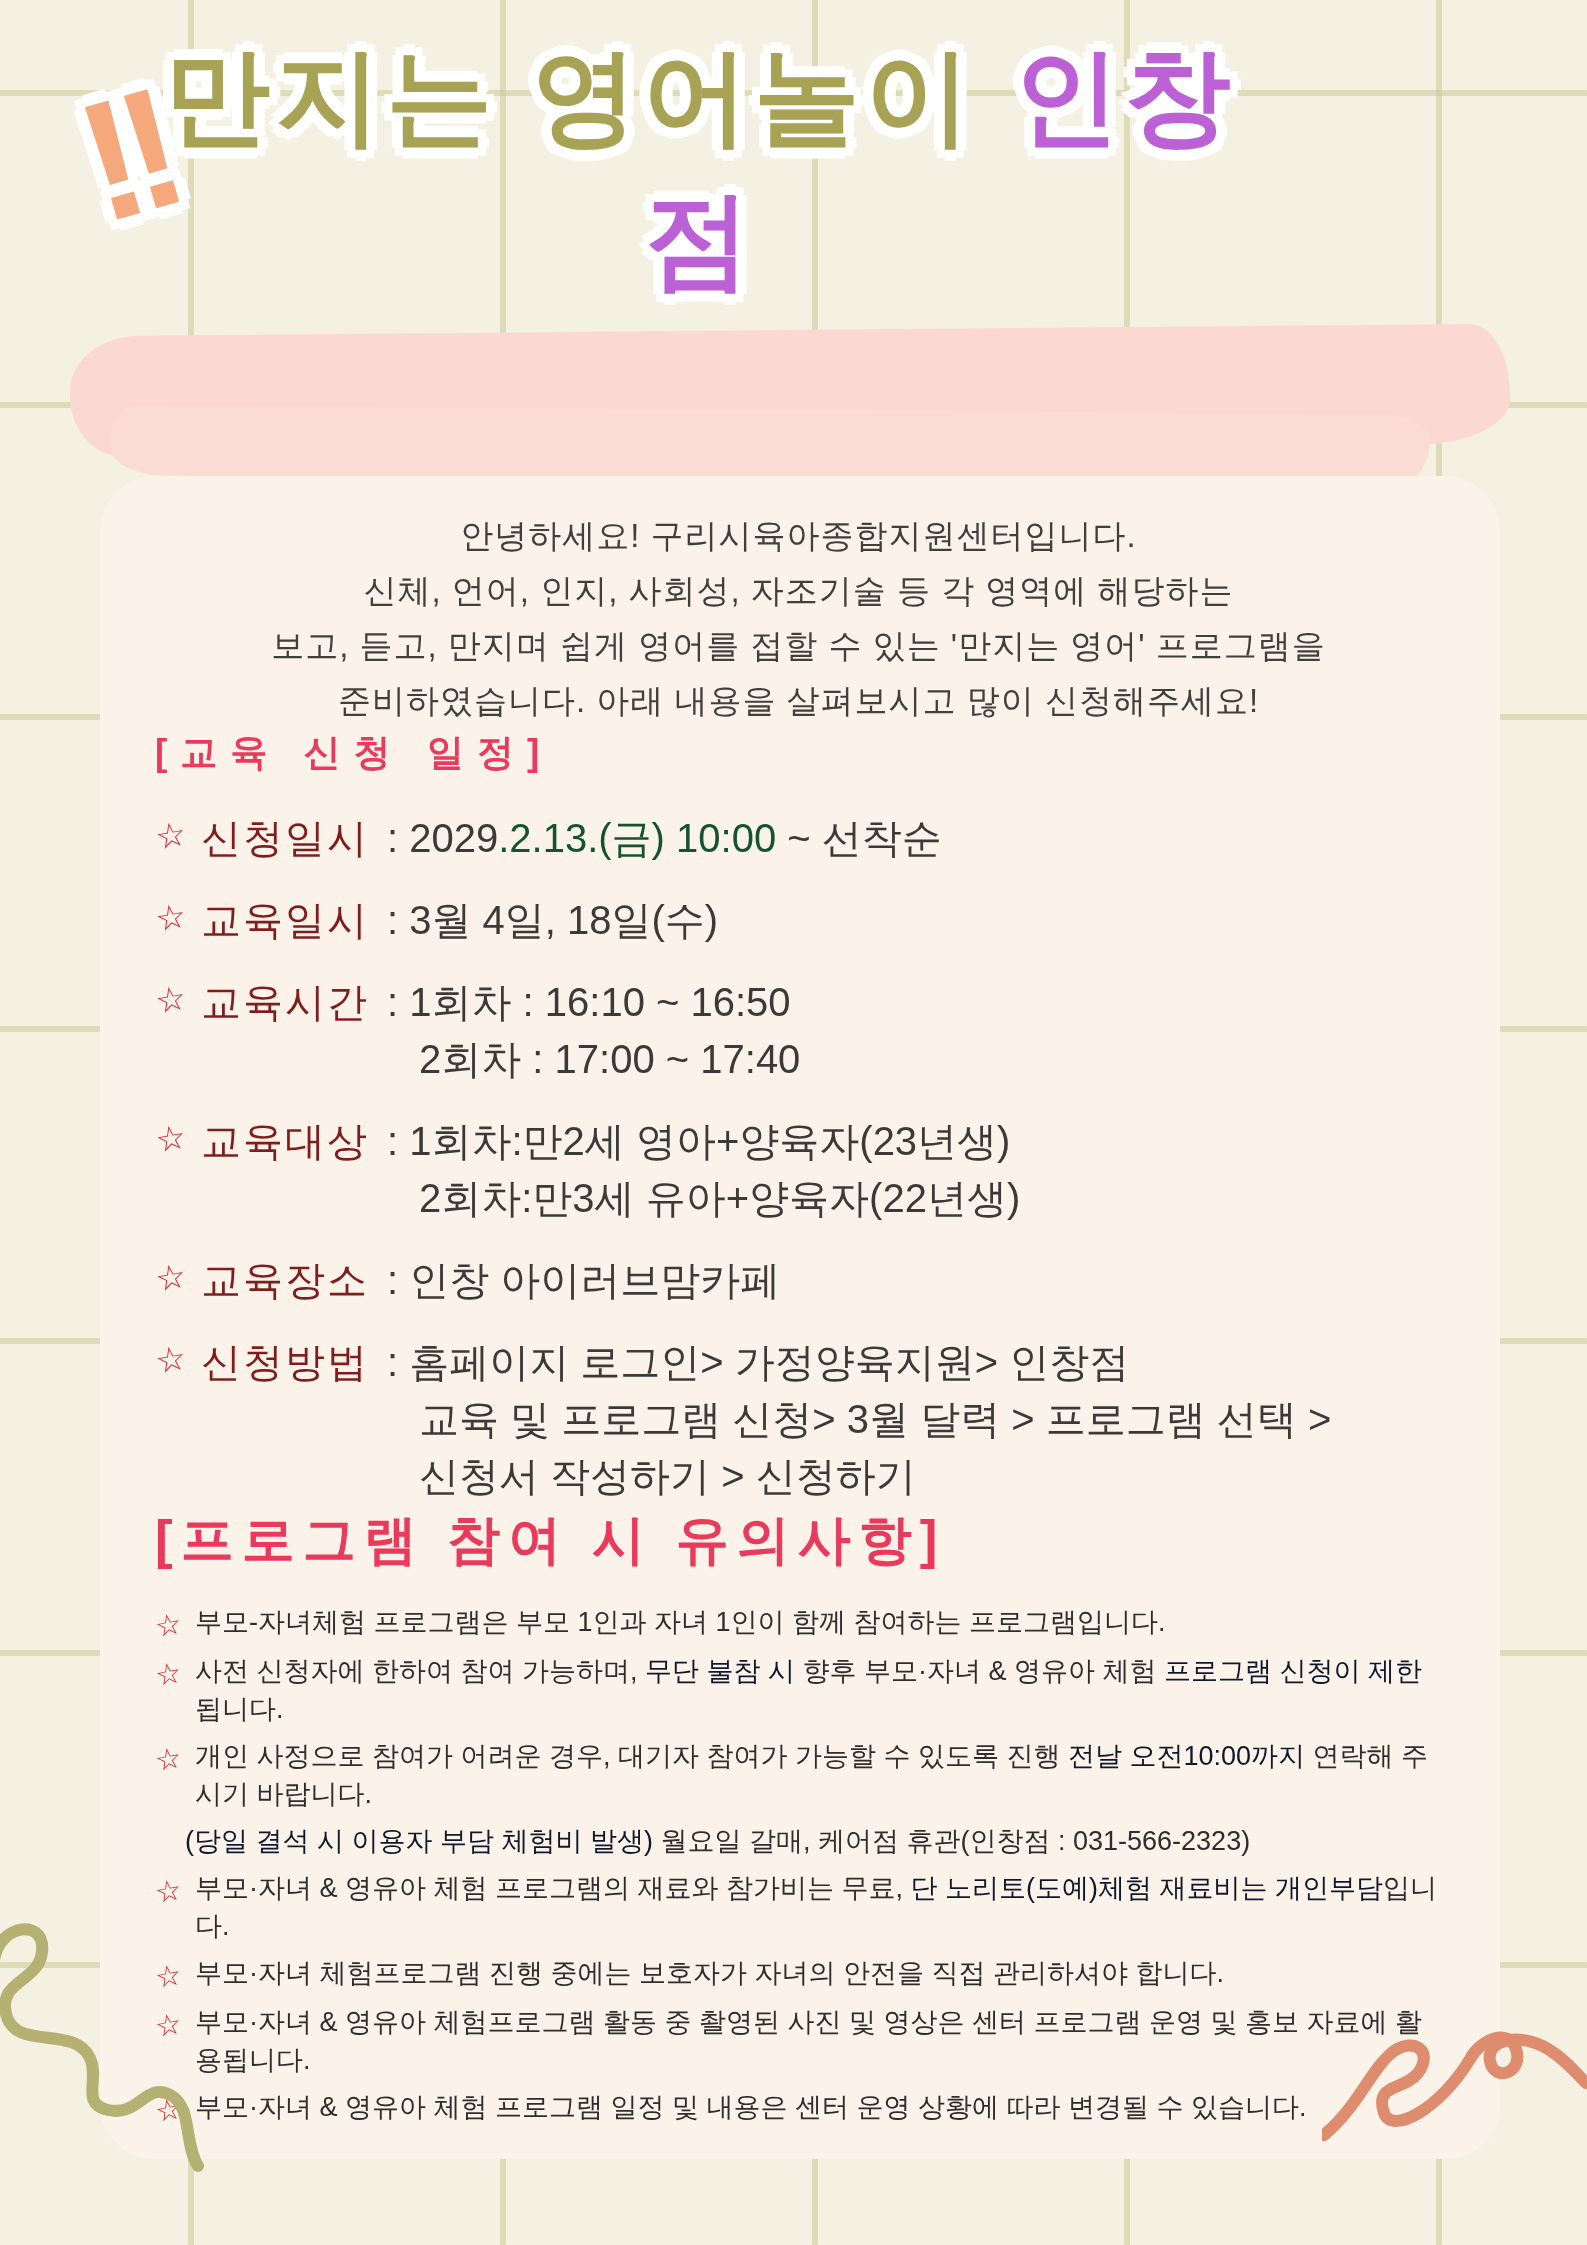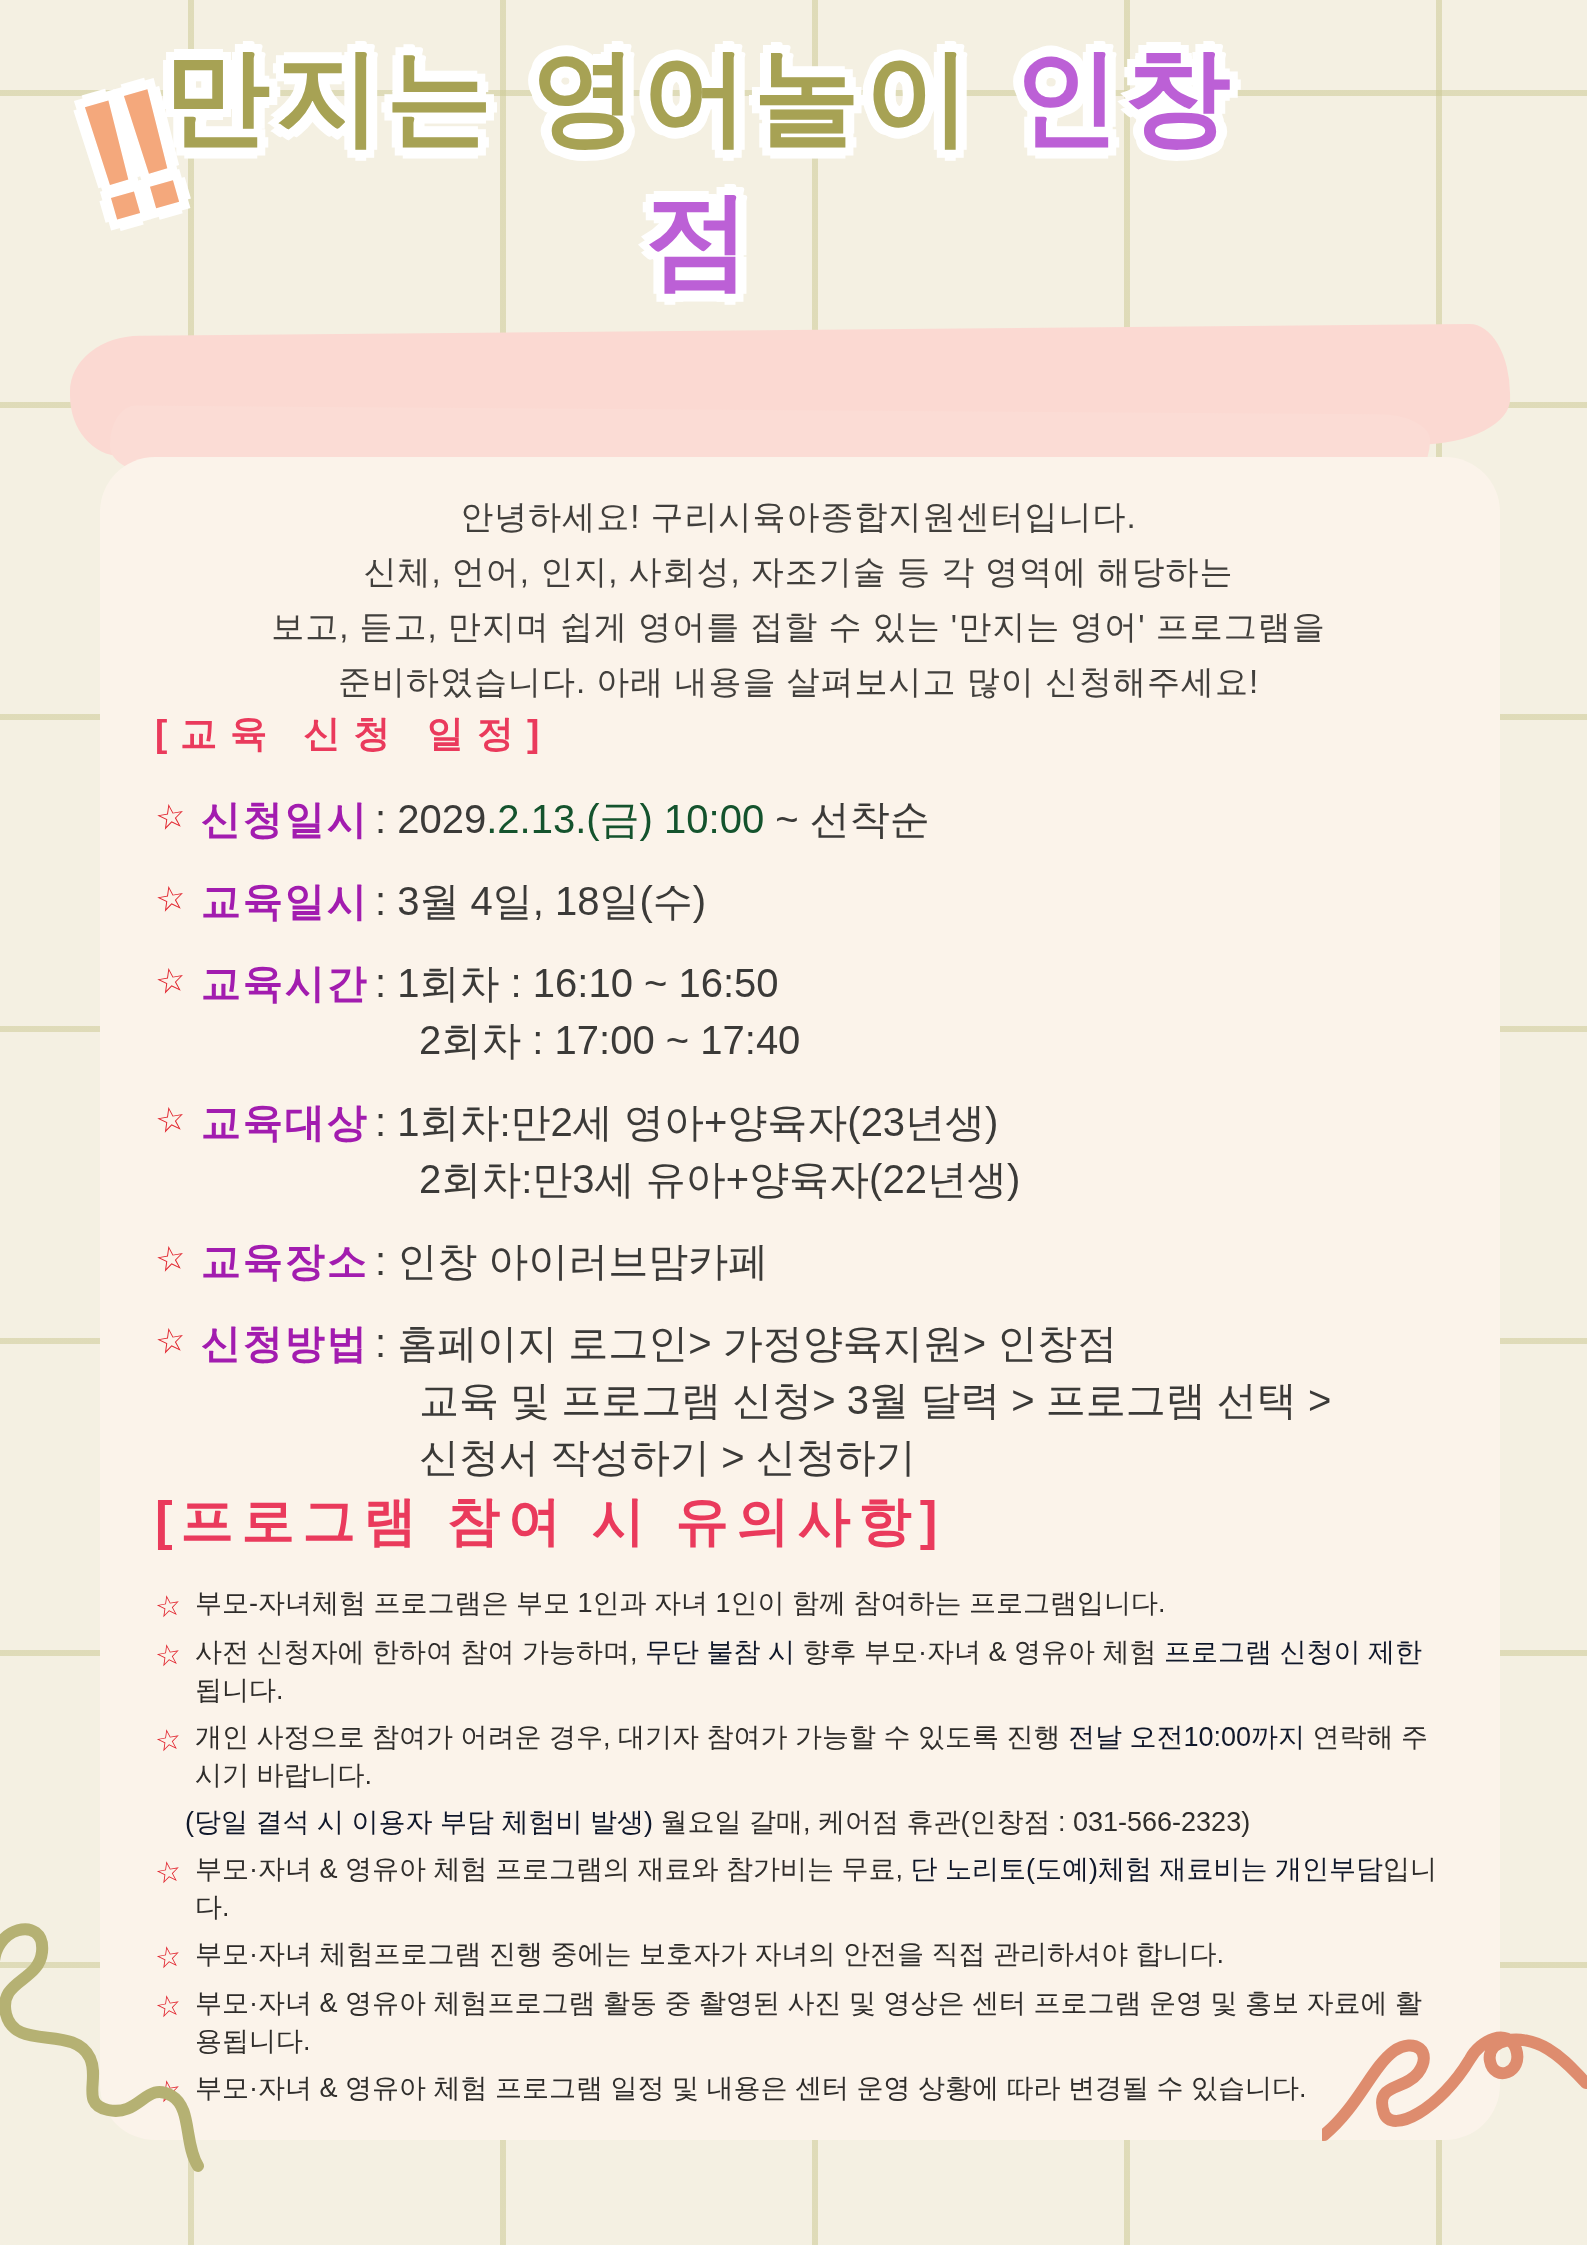--- a/index.html
+++ b/index.html
@@ -23,33 +23,33 @@
     letter-spacing:-16px;transform:rotate(-16deg);
     text-shadow:-9px -9px 0 #fff,9px -9px 0 #fff,-9px 9px 0 #fff,9px 9px 0 #fff,-12px 0 0 #fff,12px 0 0 #fff,0 -12px 0 #fff,0 12px 0 #fff;}
 
   .titles{position:absolute;left:120px;top:0;width:1160px;text-align:center;}
   .t-outline{text-shadow:-8px -8px 0 #fff,8px -8px 0 #fff,-8px 8px 0 #fff,8px 8px 0 #fff,
     -11px 0 0 #fff,11px 0 0 #fff,0 -11px 0 #fff,0 11px 0 #fff;}
   .title1{margin-top:98px;font-size:100px;font-weight:800;letter-spacing:5px;color:#e16a6e;}
   .title2{margin-top:26px;font-size:106px;font-weight:800;letter-spacing:5px;color:#a7a254;}
   .title2 .accent{color:#bc60d6;margin-left:38px;}
 
-  .card{position:absolute;left:100px;top:457px;width:1400px;height:1683px;background:#fbf3ea;
+  .card{position:absolute;left:100px;top:476px;width:1400px;height:1683px;background:#fbf3ea;
     border-radius:55px;box-sizing:border-box;padding:26px 58px 0 55px;overflow:hidden;z-index:1;}
 
   .intro{margin-top:6px;text-align:center;font-size:33px;line-height:55px;color:#413f3c;letter-spacing:1px;}
 
   h2.section{margin:0;color:#ea3a5c;font-weight:800;}
   .sec1{margin-top:48px;font-size:37px;letter-spacing:13px;}
   .sec2{margin-top:46px;font-size:53px;letter-spacing:8px;}
 
   .sched{display:flex;flex-direction:column;gap:25px;margin-top:32px;font-size:40px;}
   .srow{display:flex;align-items:flex-start;}
   .sstar{flex:none;width:46px;color:#e1242e;font-size:34px;padding-top:4px;transform:rotate(-10deg);}
-  .slabel{color:#a21caf;font-weight:700;letter-spacing:2px;margin-right:6px;}
+  .slabel{color:#7f1d1d;font-weight:400;letter-spacing:2px;margin-right:18px;}
   .sline{line-height:57px;color:#3b3a38;}
   .sline.cont{margin-left:218px;}
   .crimson{color:#14532d;}
   .t-dark{color:#3b3a38;}
 
   .notes{display:flex;flex-direction:column;gap:9px;margin-top:26px;font-size:27px;color:#2f2d2b;}
   .nrow{display:flex;align-items:flex-start;line-height:38px;letter-spacing:0;}
   .nstar{flex:none;width:40px;color:#e1242e;font-size:29px;padding-top:2px;transform:rotate(-10deg);}
   .nrow.indent{padding-left:30px;}
   .em-red{color:#0f172a;}

